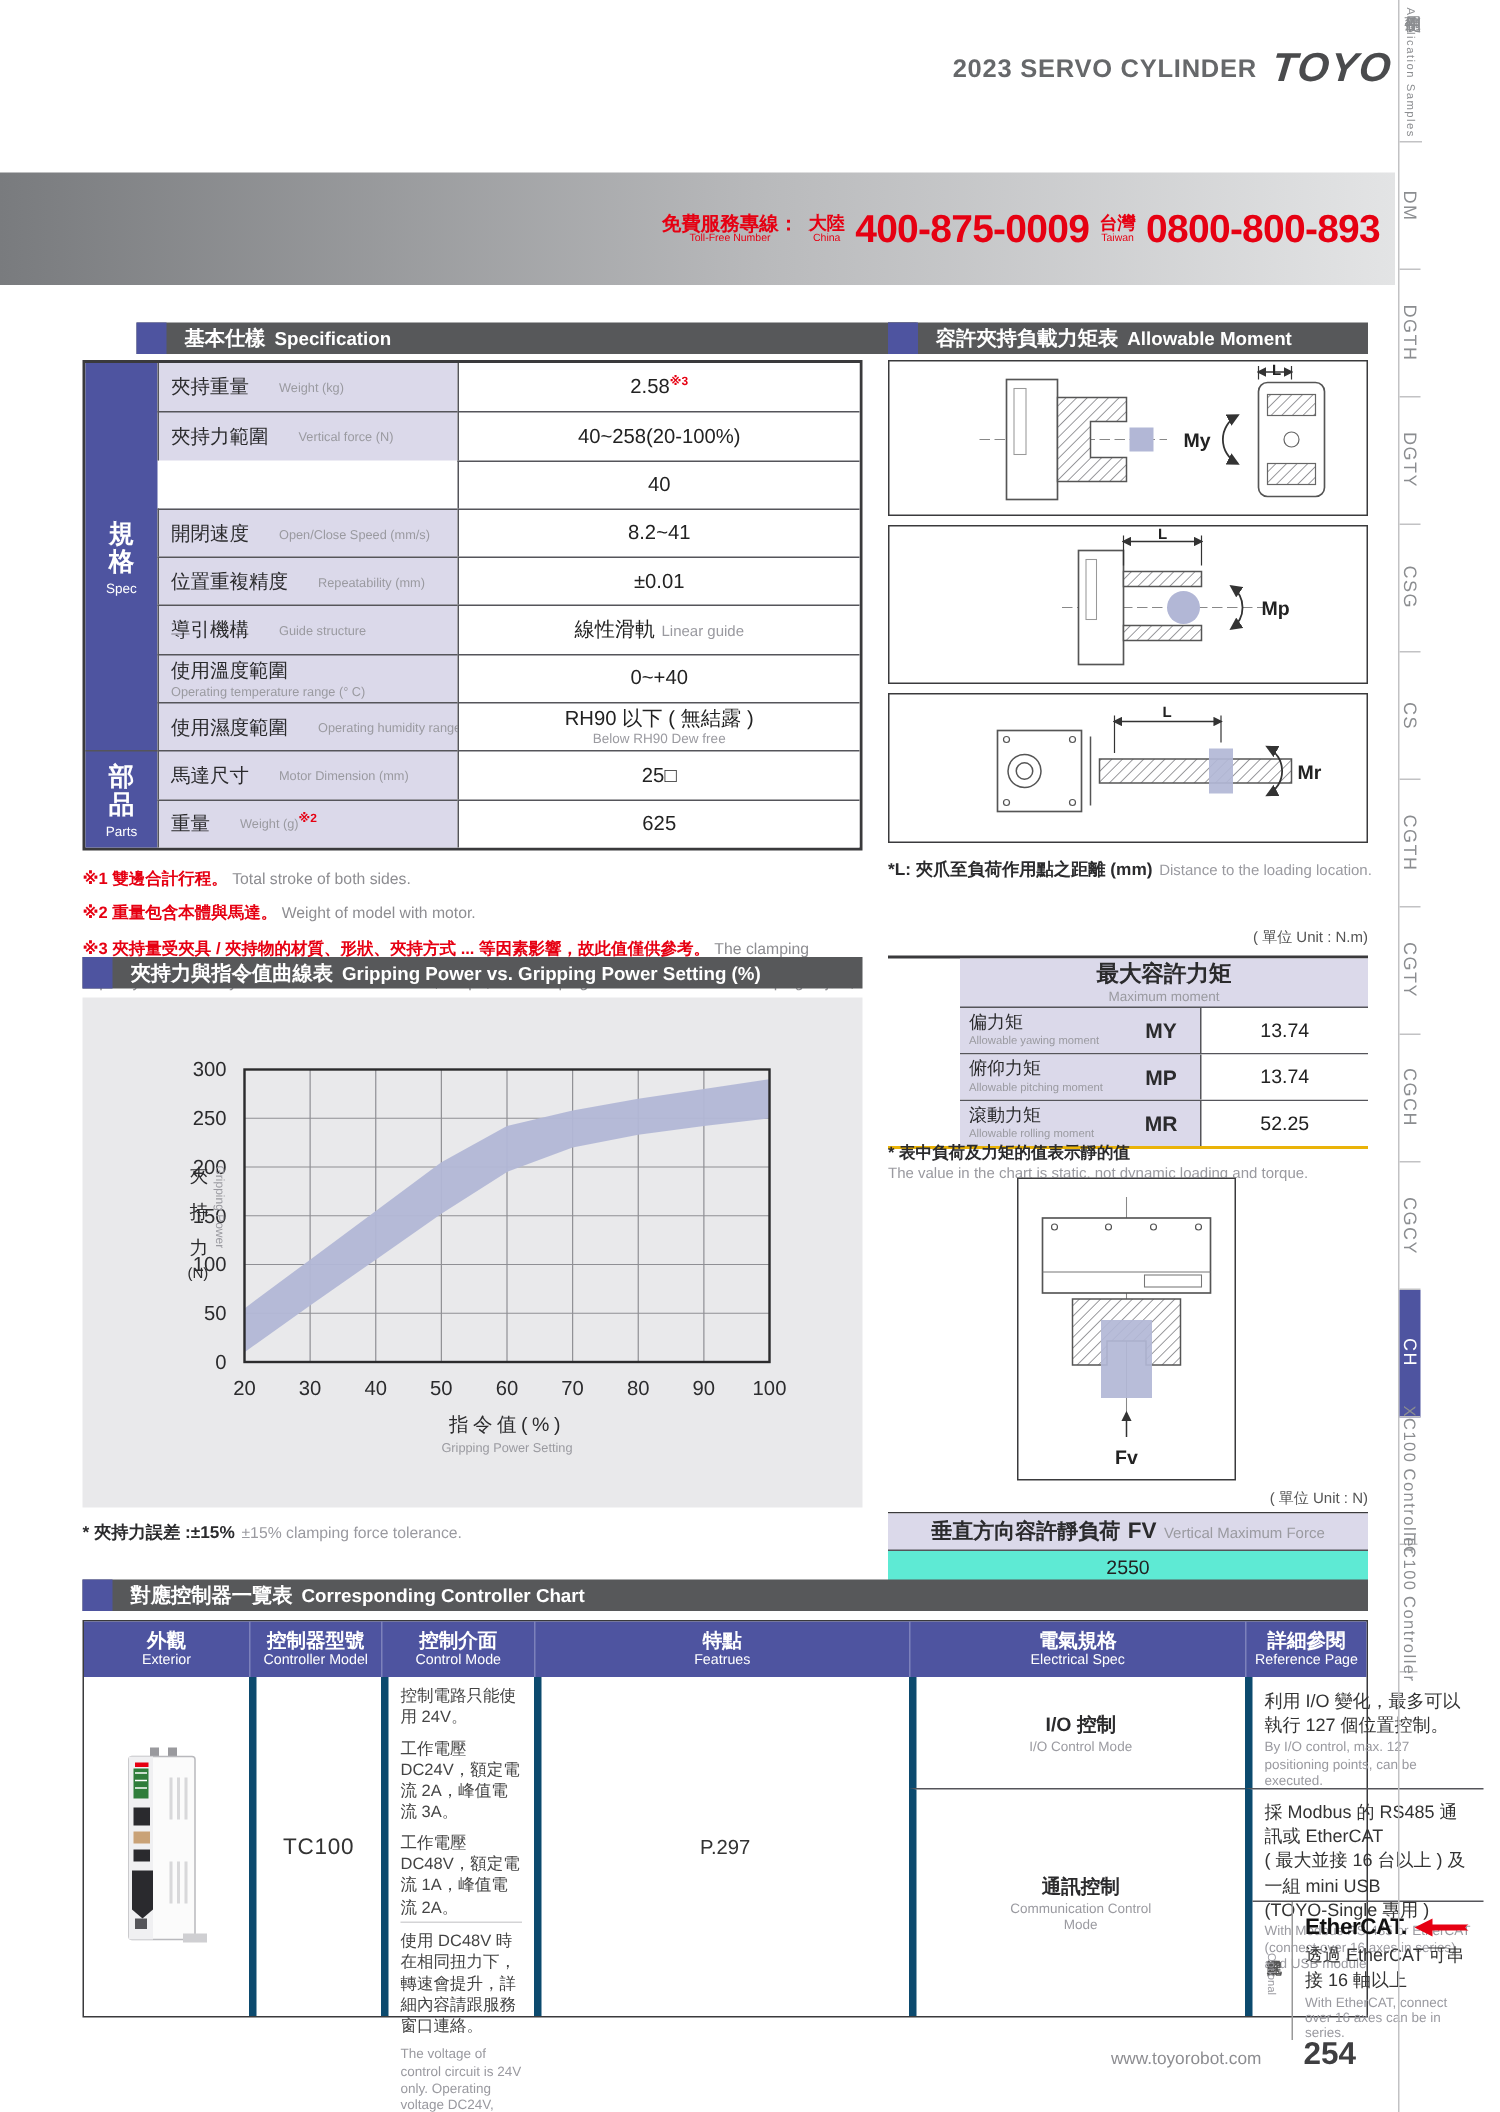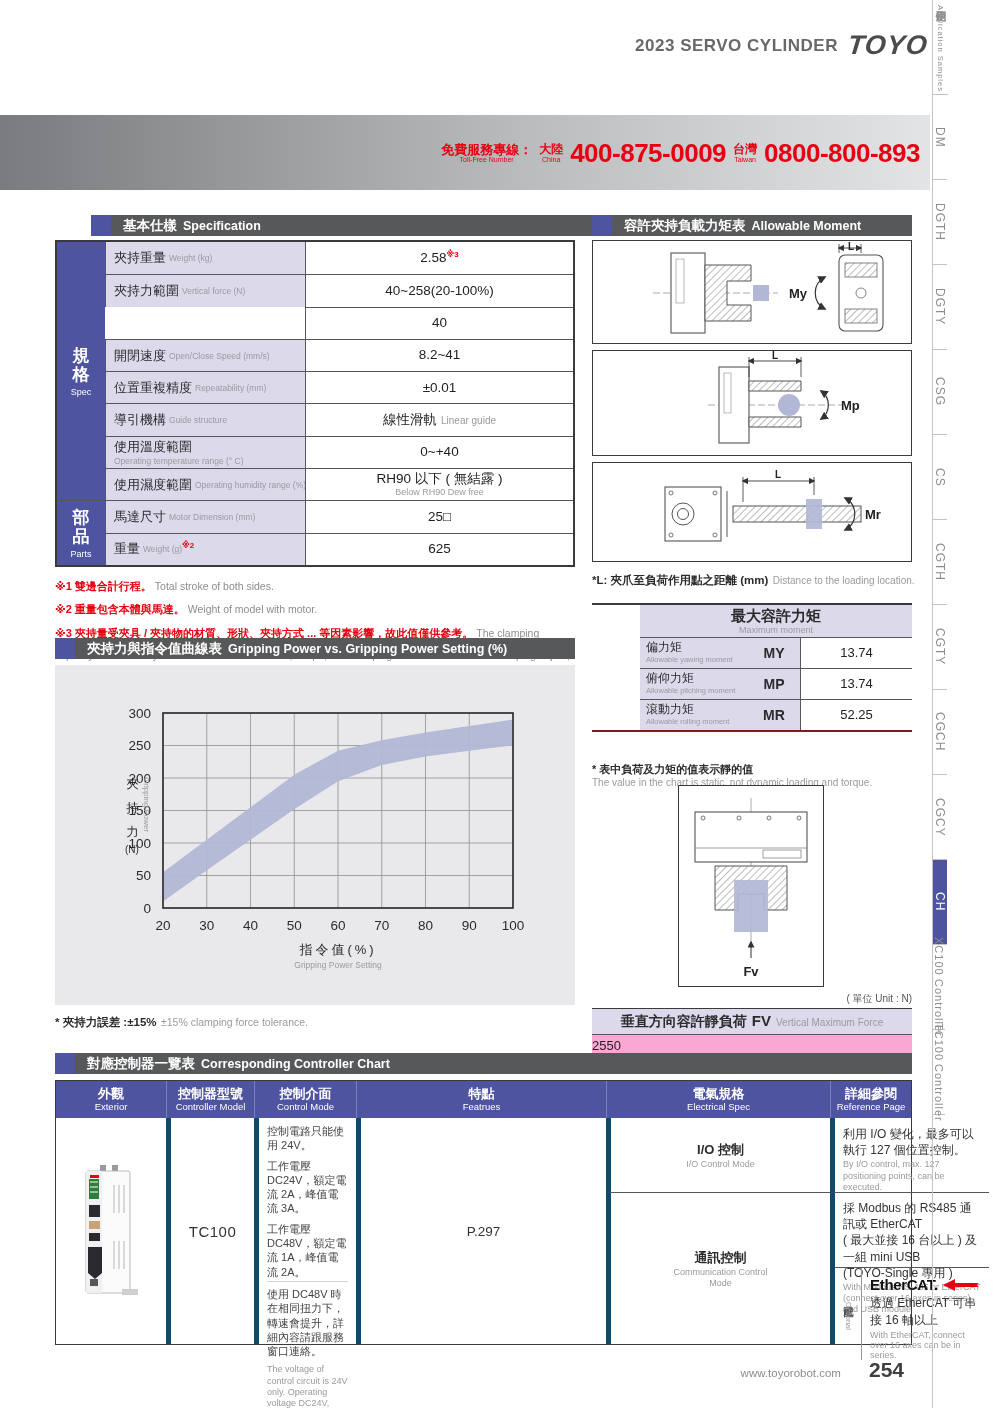--- a/index.html
+++ b/index.html
@@ -28,21 +28,21 @@
 
   
   .spec-table{position:absolute;left:55px;top:240px;width:520px;height:327px;
               display:grid;grid-template-columns:48px 200px 1fr;grid-template-rows:repeat(10,1fr);
               border:2px solid #3a3a3c;box-sizing:border-box;background:#fff;}
   .cell{box-sizing:border-box;}
   .cell.bt{border-top:1px solid #55555a;}
   .cat{background:#4e54a0;color:#fff;display:flex;flex-direction:column;align-items:center;justify-content:center;gap:2px;}
   .cat-zh{font-size:17px;font-weight:bold;width:1.15em;line-height:1.15;word-break:break-all;text-align:center;}
   .cat-en{font-size:9px;}
-  .lbl{background:#dbd9ea;border-left:1px solid #55555a;display:flex;align-items:center;gap:3px;padding-left:8px;}
+  .lbl{background:#dbd9ea;border-left:1px solid #55555a;display:flex;align-items:center;gap:20px;padding-left:8px;}
   .lbl.stack{flex-direction:column;align-items:flex-start;justify-content:center;gap:0;}
   .lzh{font-size:13px;color:#2b2b2d;white-space:nowrap;}
   .len{font-size:8.5px;color:#9a9aa0;white-space:nowrap;}
   .val{background:#fff;border-left:1px solid #55555a;display:flex;flex-direction:column;align-items:center;justify-content:center;font-size:13.5px;color:#222;line-height:1.2;}
   .val .sub{font-size:9px;color:#9a9aa0;}
   .val .ven{font-size:10px;color:#9a9aa0;margin-left:4px;}
   sup.rk{color:#e60012;font-size:8px;font-weight:bold;vertical-align:super;line-height:0;}
 
   .spec-notes{position:absolute;left:55px;top:574px;width:522px;line-height:1.4;}
   .spec-notes p{margin:0 0 1px 0;}
@@ -58,21 +58,21 @@
   .tol-note{position:absolute;left:55px;top:1012px;}
   .tnzh{font-size:11.5px;font-weight:bold;color:#2b2b2d;}
   .tnen{font-size:10.5px;color:#9a9aa0;}
 
   
   .mbox{position:absolute;left:592px;width:320px;background:#fff;border:1.5px solid #3a3a3c;box-sizing:border-box;}
   .l-note{position:absolute;left:592px;top:570px;width:330px;}
   .lnzh{font-size:11.5px;font-weight:bold;color:#2b2b2d;}
   .lnen{font-size:10px;color:#9a9aa0;}
   .unit-note{position:absolute;width:320px;left:592px;text-align:right;font-size:10px;color:#555;}
-  .moment-table{position:absolute;left:592px;top:603px;width:320px;border-top:2px solid #3a3a3c;border-bottom:2px solid #7f1d1d;box-sizing:border-box;padding-left:48px;}
+  .moment-table{position:absolute;left:592px;top:637px;width:320px;border-top:2px solid #3a3a3c;border-bottom:2px solid #eab308;box-sizing:border-box;padding-left:48px;}
   .mhead{background:#dbd9ea;text-align:center;padding:3px 0 2px;border-bottom:1px solid #55555a;}
   .mhead .z{font-size:15px;font-weight:bold;color:#2b2b2d;line-height:1.1;}
   .mhead .e{font-size:9px;color:#9a9aa0;}
   .mrow{display:flex;height:30px;border-bottom:1px solid #55555a;}
   .mrow:last-child{border-bottom:none;}
   .mlbl{width:108px;background:#dbd9ea;display:flex;flex-direction:column;justify-content:center;padding-left:6px;box-sizing:border-box;}
   .mlbl .z{font-size:12px;color:#2b2b2d;line-height:1.1;}
   .mlbl .e{font-size:7.5px;color:#9a9aa0;white-space:nowrap;}
   .mcode{width:52px;background:#dbd9ea;display:flex;align-items:center;justify-content:center;font-size:14px;font-weight:bold;color:#2b2b2d;}
   .mval{flex:1;background:#fff;border-left:1px solid #55555a;display:flex;align-items:center;justify-content:center;font-size:13px;color:#222;}
@@ -80,21 +80,21 @@
   .snzh{font-size:11px;font-weight:bold;color:#2b2b2d;}
   .snen{font-size:10px;color:#9a9aa0;}
 
   
   .fv-box{position:absolute;left:678px;top:785px;width:146px;height:202px;border:1.2px solid #3a3a3c;background:#fff;box-sizing:border-box;}
   .fv-table{position:absolute;left:592px;top:1008px;width:320px;border-top:1.5px solid #3a3a3c;box-sizing:border-box;}
   .fv-head{background:#dbd9ea;border-bottom:1px solid #55555a;display:flex;align-items:baseline;justify-content:center;gap:5px;padding:3px 0;}
   .fv-head .z{font-size:14px;font-weight:bold;color:#2b2b2d;}
   .fv-head .c{font-size:15px;font-weight:bold;color:#2b2b2d;}
   .fv-head .e{font-size:10px;color:#9a9aa0;}
-  .fv-val{background:#f9a8d4;font-size:13px;color:#222;padding:3px 0;border-bottom:1.5px solid #3a3a3c;}
+  .fv-val{background:#5eead4;text-align:center;font-size:13px;color:#222;padding:3px 0;border-bottom:1.5px solid #3a3a3c;}
 
   
   .ctl-table{position:absolute;left:55px;top:1080px;width:857px;border:1.5px solid #3a3a3c;box-sizing:border-box;background:#fff;}
   .ctl-head{display:grid;grid-template-columns:110px 88px 102px 250px 224px 1fr;background:#4e54a0;height:37px;}
   .ctl-head .th{display:flex;flex-direction:column;align-items:center;justify-content:center;color:#fff;border-left:1px solid #7d81bb;}
   .ctl-head .th:first-child{border-left:none;}
   .ctl-head .z{font-size:13px;font-weight:bold;line-height:1.15;}
   .ctl-head .e{font-size:9.5px;}
   .ctl-body{display:grid;grid-template-columns:110px 88px 102px 250px 224px 1fr;grid-template-rows:74px 152px;}
   .cb{box-sizing:border-box;border-left:5px solid #0c4a6e;}

